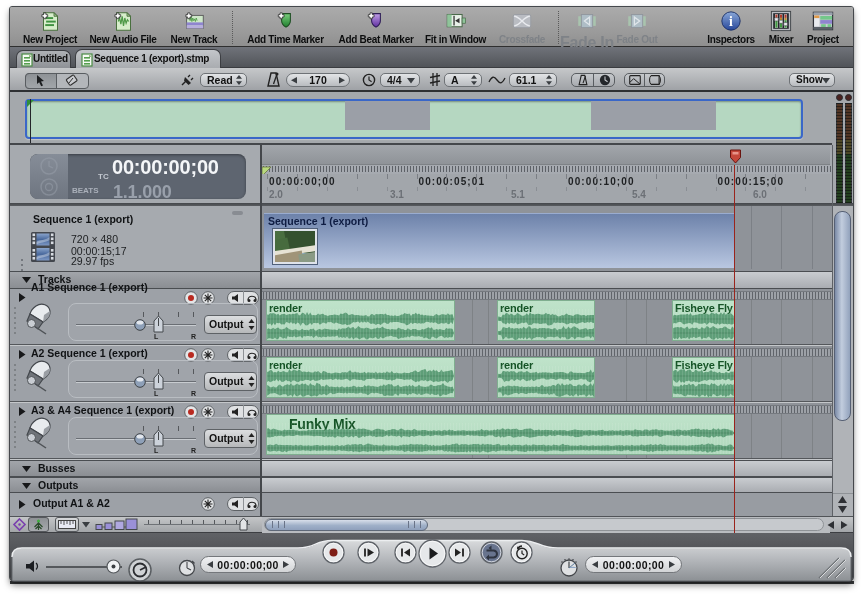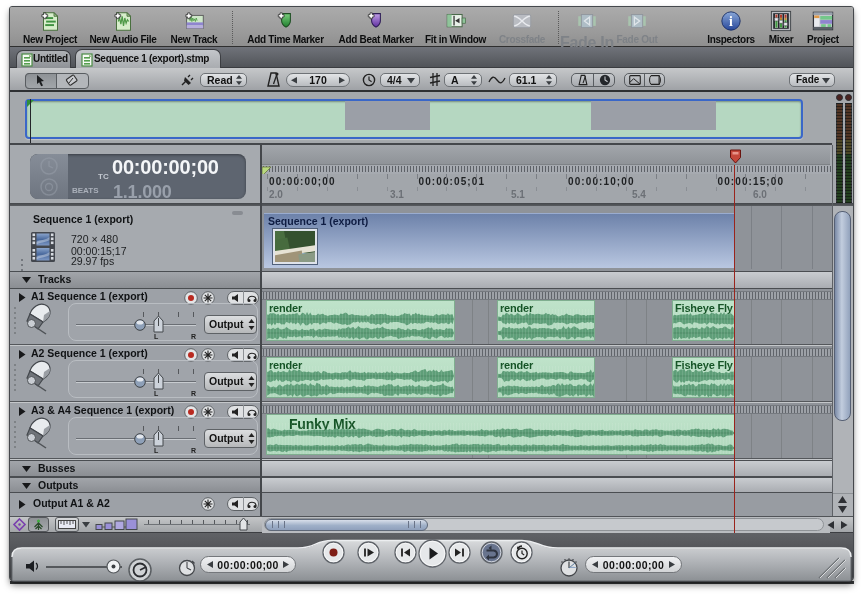--- a/index.html
+++ b/index.html
@@ -252,21 +252,21 @@
 <div class="" style="left:634px;top:66px;width:1px;height:14px;background:#595d61;"></div>
 <svg style="left:619px;top:68px" width="12" height="10" viewBox="0 0 13 11">
       <rect x="0.7" y="0.7" width="11.6" height="9.6" rx="1" fill="none" stroke="#222" stroke-width="1.2"></rect>
       <path d="M1 8l4-4 7 6" stroke="#222" stroke-width="1.1" fill="none"></path>
     </svg>
 <svg style="left:639px;top:68px" width="12" height="10" viewBox="0 0 13 11">
       <path d="M2 0.7h9v9.6H2" fill="none" stroke="#222" stroke-width="1.2"></path>
       <path d="M2 0.7 C0 3 0 8 2 10.3M11 0.7c2 2.3 2 7.3 0 9.6" stroke="#222" stroke-width="1.1" fill="none"></path>
     </svg>
 <div class="" style="left:779px;top:66px;width:46px;height:14px;background:linear-gradient(#e2e4e6,#b9bcc0);border:1px solid #6e7276;border-radius:5px;"></div>
-<div class="t" style="left:786px;top:67px;font-size:10px;color:#111;">Fade</div>
+<div class="t" style="left:786px;top:67px;font-size:10px;color:#111;">Show</div>
 <svg style="left:812px;top:71px" width="9" height="6">
       <path d="M0 0h8l-4 5.5z" fill="#3a3e42"></path>
     </svg>
 <div class="" style="left:0px;top:85px;width:843px;height:51px;background:#a4a8ac;"></div>
 <div class="" style="left:15px;top:92px;width:778px;height:40px;background:#b5d7c1;border:2px solid #3a67c8;border-radius:4px;box-shadow:inset 0 1px 2px rgba(0,0,0,.35),0 1px 1px rgba(255,255,255,.35);"></div>
 <div class="" style="left:335px;top:94px;width:85px;height:29px;background:#9b9fa7;"></div>
 <div class="" style="left:581px;top:94px;width:125px;height:29px;background:#9b9fa7;"></div>
 <svg style="left:17px;top:93px" width="8" height="8">
       <path d="M0 0h7L0 7z" fill="#2f8f3a"></path>
     </svg>
@@ -400,21 +400,21 @@
 <div class="" style="left:0px;top:264px;width:252px;height:18px;background:linear-gradient(#a2a5aa,#8b8e93);border-top:1px solid #4a4d51;border-bottom:1px solid #4a4d51;"></div>
 <div class="" style="left:252px;top:264px;width:570px;height:18px;background:linear-gradient(#c9ccd0,#aaadb2);border-top:1px solid #4a4d51;border-bottom:1px solid #4a4d51;"></div>
 <svg style="left:12px;top:270px" width="9" height="7">
       <path d="M0 0h9l-4.5 6z" fill="#17181a"></path>
     </svg>
 <div class="t" style="left:28px;top:266px;font-size:10.5px;color:#101214;">Tracks</div>
 <div class="" style="left:0px;top:282px;width:252px;height:57px;background:#9da1a7;"></div>
 <svg style="left:9px;top:286px" width="7" height="9">
       <path d="M0 0l6.5 4.5L0 9z" fill="#17181a"></path>
     </svg>
-<div class="t" style="left:21px;top:283px;font-size:10.5px;color:#101214;">A1 Sequence 1 (export)</div>
+<div class="t" style="left:21px;top:274px;font-size:10.5px;color:#101214;">A1 Sequence 1 (export)</div>
 <svg style="left:174px;top:284px" width="14" height="14">
       <circle cx="7" cy="7" r="6.3" fill="#e3e5e7" stroke="#5e6266" stroke-width="1"></circle>
       <circle cx="7" cy="7" r="3" fill="#b92a20"></circle>
     </svg>
 <svg style="left:191px;top:284px" width="14" height="14">
       <circle cx="7" cy="7" r="6.3" fill="#e3e5e7" stroke="#5e6266" stroke-width="1"></circle>
       <g stroke="#222" stroke-width="1.1">
         <path d="M7 2.5v9M2.5 7h9M3.8 3.8l6.4 6.4M10.2 3.8l-6.4 6.4"></path>
       </g>
     </svg>

